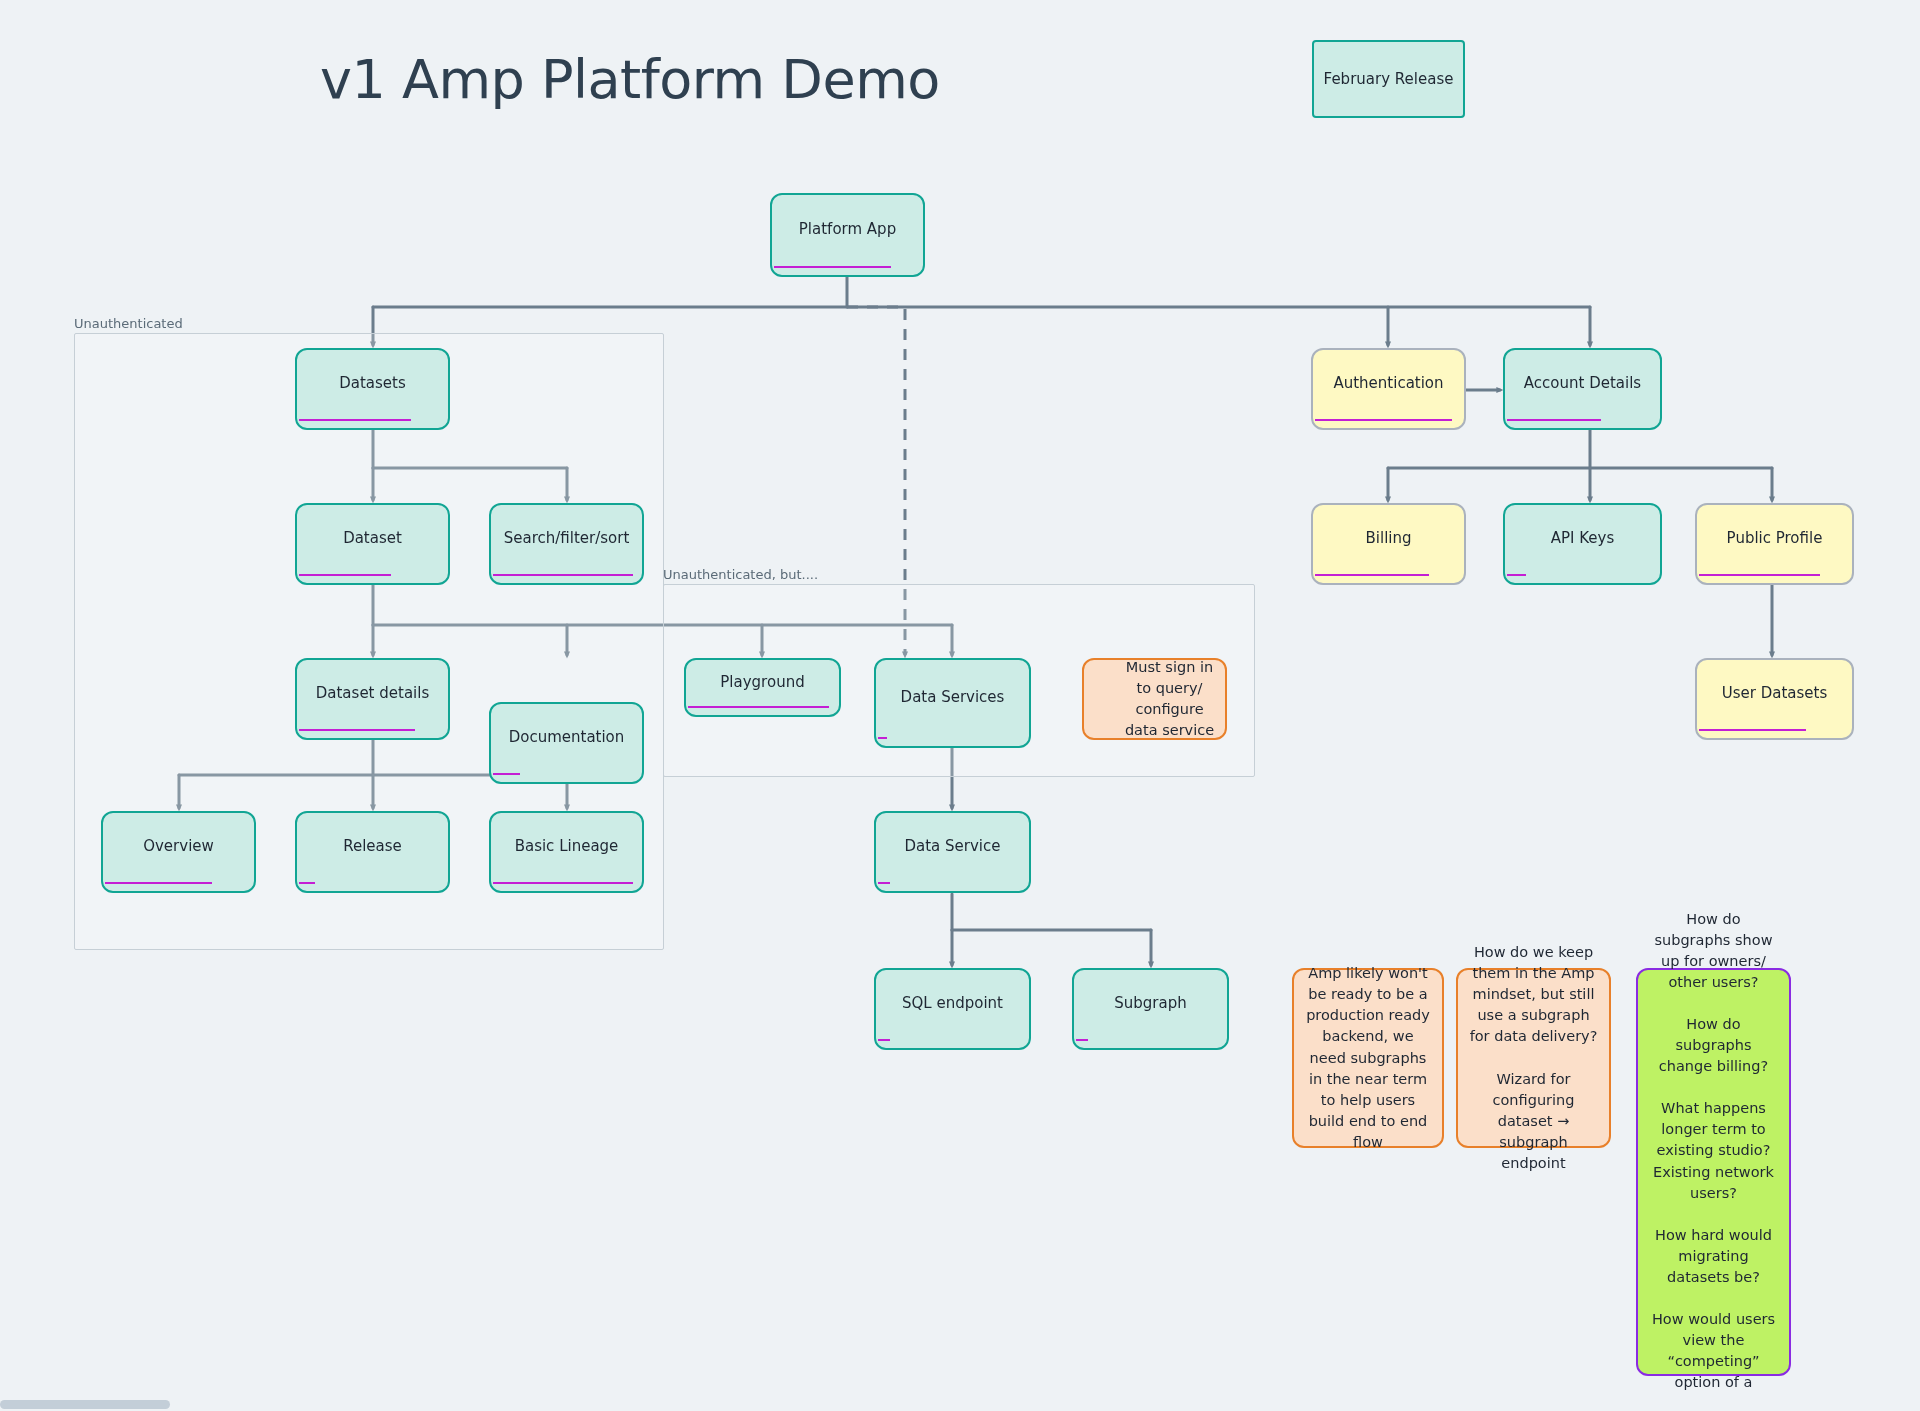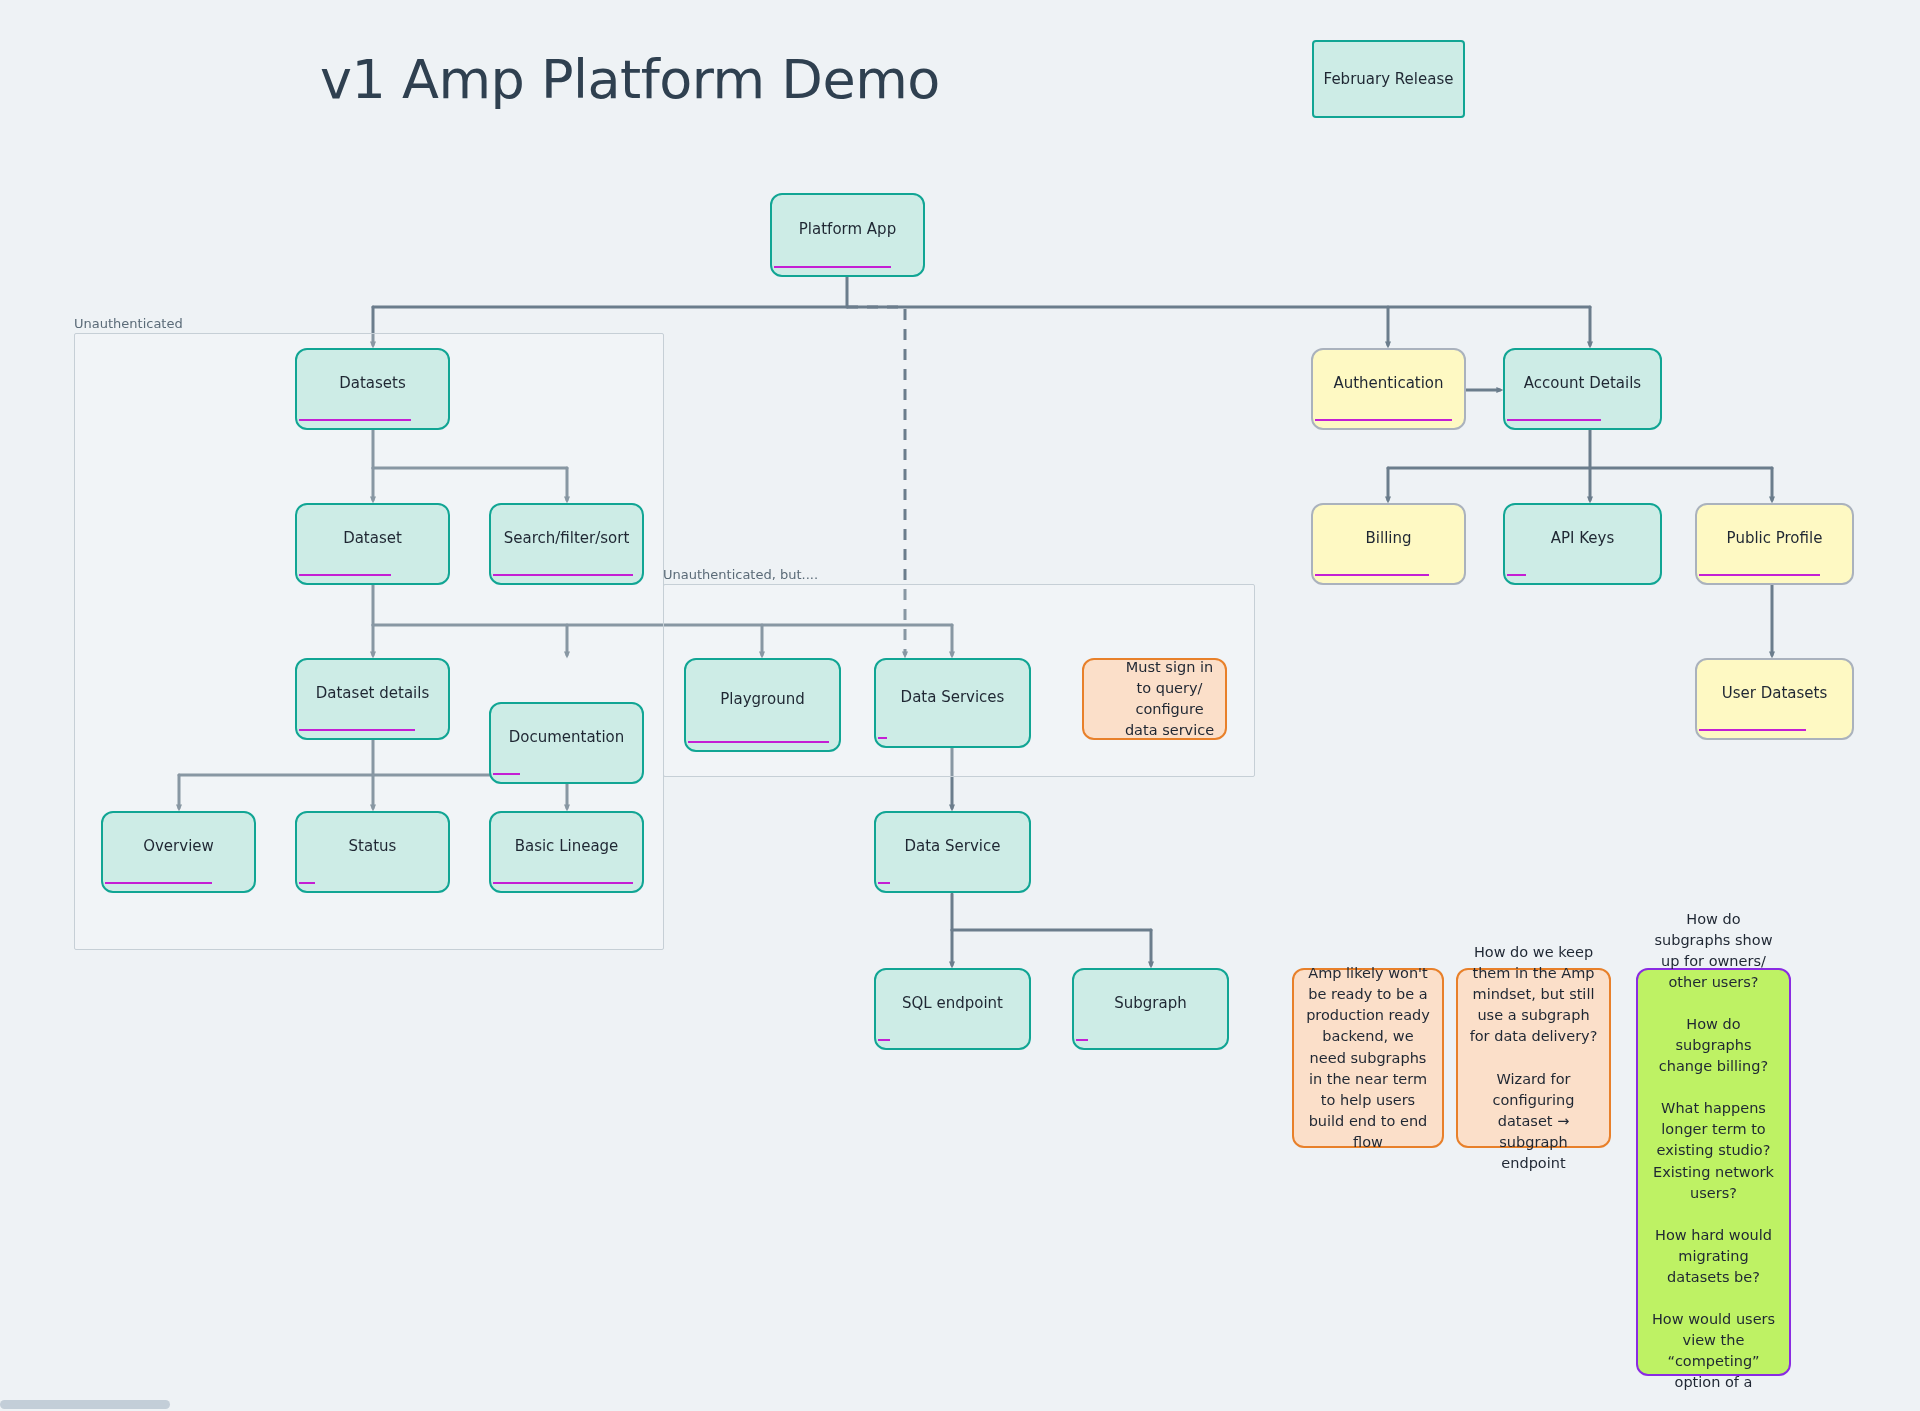--- a/index.html
+++ b/index.html
@@ -234,21 +234,21 @@
   <div class="node teal" style="left:295px; top:658px; width:155px; height:82px;">
     <span class="label">Dataset details</span>
     <span class="bar" style="width: 116px;"></span>
   </div>
 
   <div class="node teal" style="left:489px; top:658px; width:155px; height:82px;margin-top:44px;">
     <span class="label">Documentation</span>
     <span class="bar" style="width: 27px;"></span>
   </div>
 
-  <div class="node teal" style="left:684px; top:658px; width:157px; height:94px;">
+  <div class="node teal" style="left:684px; top:658px; width:157px; height:59px;">
     <span class="label">Playground</span>
     <span class="bar" style="width: 141px;"></span>
   </div>
 
   <div class="node teal" style="left:874px; top:658px; width:157px; height:90px;">
     <span class="label">Data Services</span>
     <span class="bar" style="width: 9px;"></span>
   </div>
 
   <div class="node orange" style="left:1082px; top:658px; width:145px; height:82px;padding-left:40px;">
@@ -259,21 +259,21 @@
     <span class="label">User Datasets</span>
     <span class="bar" style="width: 107px;"></span>
   </div>
 
   <div class="node teal" style="left:101px; top:811px; width:155px; height:82px;">
     <span class="label">Overview</span>
     <span class="bar" style="width: 107px;"></span>
   </div>
 
   <div class="node teal" style="left:295px; top:811px; width:155px; height:82px;">
-    <span class="label">Status</span>
+    <span class="label">Release</span>
     <span class="bar" style="width: 16px;"></span>
   </div>
 
   <div class="node teal" style="left:489px; top:811px; width:155px; height:82px;">
     <span class="label">Basic Lineage</span>
     <span class="bar" style="width: 140px;"></span>
   </div>
 
   <div class="node teal" style="left:874px; top:811px; width:157px; height:82px;">
     <span class="label">Data Service</span>

